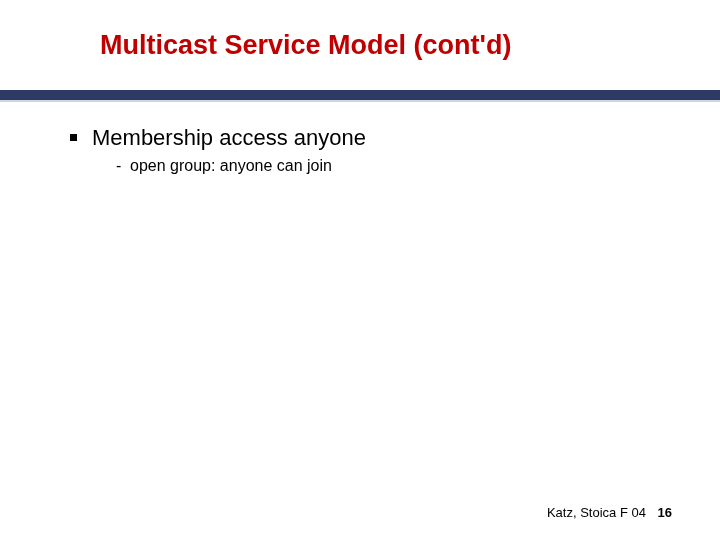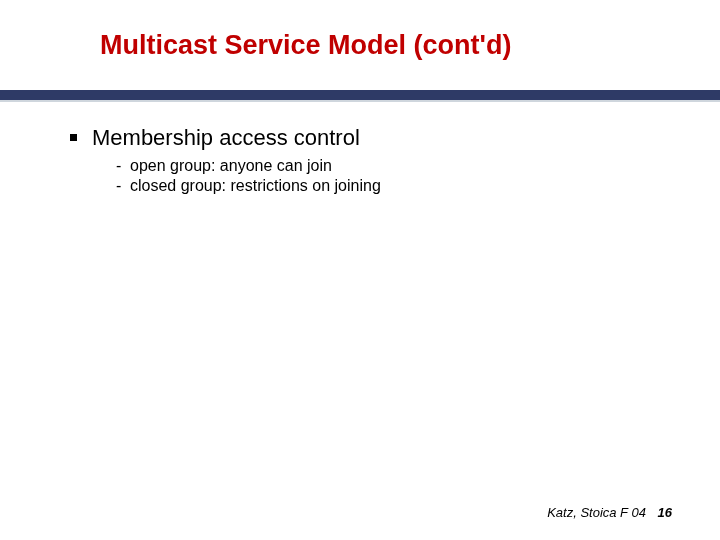--- a/index.html
+++ b/index.html
@@ -81,45 +81,43 @@
   }
   .block {
     margin-bottom: 18px;
   }
   .footer {
     position: absolute;
     bottom: 20px;
     right: 28px;
     font-size: 13px;
     color: #000;
-    font-style: italic;
   }
   .pagenum {
     font-weight: bold;
     margin-left: 8px;
   }
 </style>
 </head>
 <body>
 
 <div class="slide">
 
   <div class="title">Multicast Service Model (cont'd)</div>
 
   <div class="rule"></div>
 
   <div class="content">
 
     <div class="block">
       <div class="l1">
         <span class="sq"></span>
-        <span>Membership access control</span>
+        <span>Membership access anyone</span>
       </div>
       <div class="l2">open group: anyone can join</div>
-      <div class="l2">closed group: restrictions on joining</div>
     </div>
 
 
   </div>
 
   <div class="footer">
     <span>Katz, Stoica F 04</span>
     <span class="pagenum">16</span>
   </div>
 

